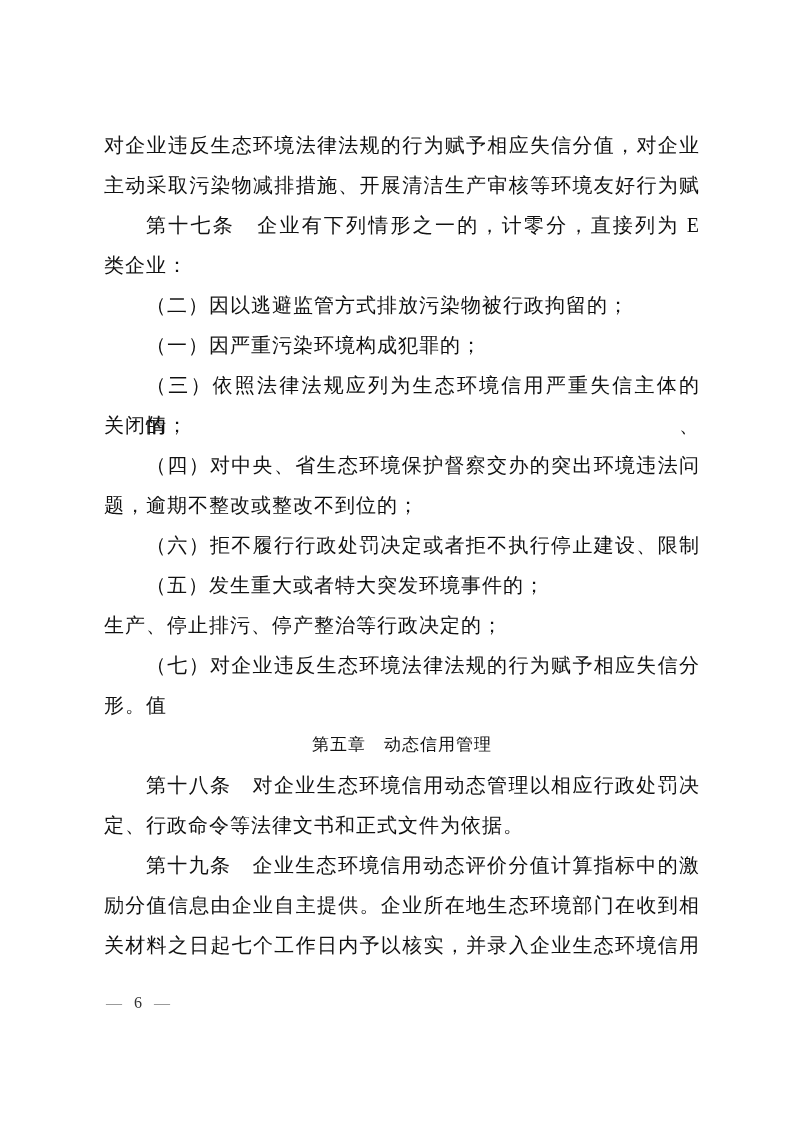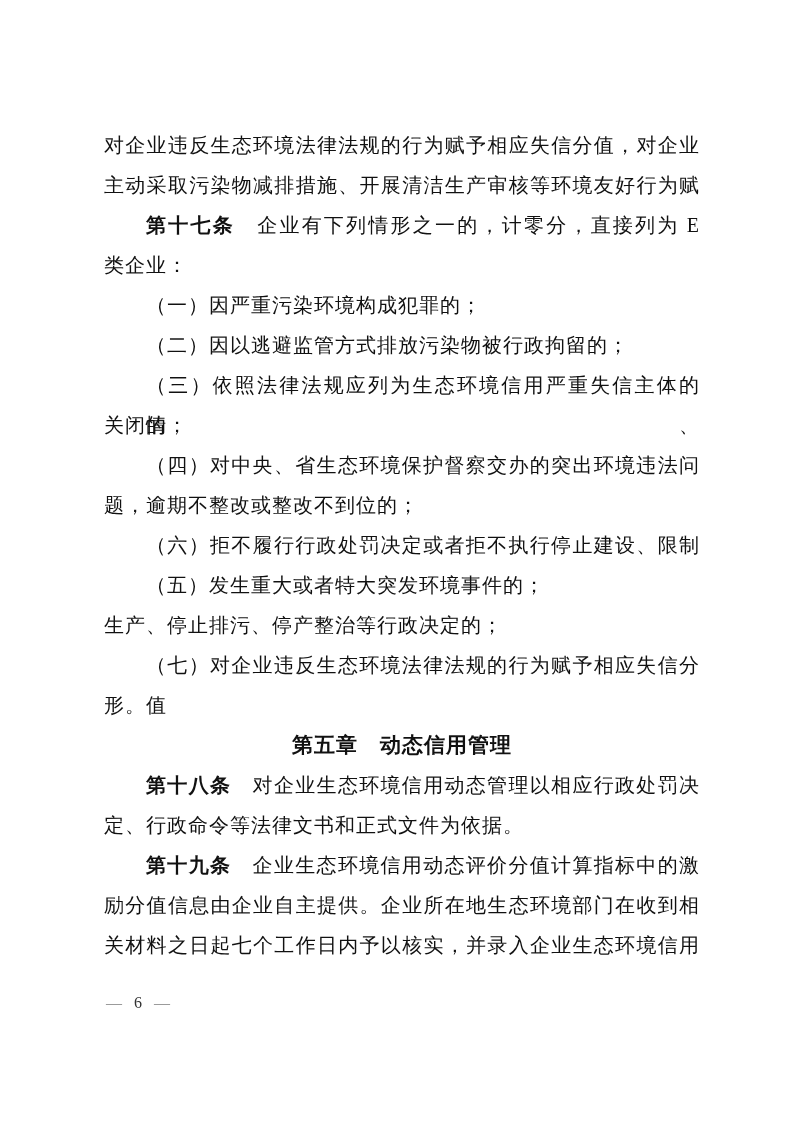--- a/index.html
+++ b/index.html
@@ -33,25 +33,25 @@
     text-align-last: justify;
     text-justify: inter-character;
   }
   .line.indent {
     padding-left: 42px;
   }
   .line.heading {
     text-align: center;
     text-align-last: center;
     font-weight: bold;
-    font-size: 21px;
+    font-size: 17px;
     font-family: "Liberation Sans", "DejaVu Sans", sans-serif;
   }
   .seg.bold {
-    font-weight: bold;
+    font-weight: normal;
     font-family: "Liberation Sans", "DejaVu Sans", sans-serif;
   }
   .footer {
     position: absolute;
     left: 106px;
     top: 993px;
     font-size: 16px;
     line-height: 20px;
     font-family: "Liberation Serif", "DejaVu Serif", serif;
   }
@@ -65,22 +65,22 @@
 </style>
 </head>
 <body>
 
 <div class="page">
   <div class="content" id="doc-content">
       <div class="line full"><span class="seg">对企业违反生态环境法律法规的行为赋予相应失信分值，对企业</span></div>
       <div class="line full"><span class="seg">主动采取污染物减排措施、开展清洁生产审核等环境友好行为赋</span></div>
       <div class="line indent full"><span class="seg bold">第十七条</span><span class="seg">　企业有下列情形之一的，计零分，直接列为 E</span></div>
       <div class="line"><span class="seg">类企业：</span></div>
+      <div class="line indent"><span class="seg">（二）因以逃避监管方式排放污染物被行政拘留的；</span></div>
       <div class="line indent"><span class="seg">（一）因严重污染环境构成犯罪的；</span></div>
-      <div class="line indent"><span class="seg">（二）因以逃避监管方式排放污染物被行政拘留的；</span></div>
       <div class="line indent full"><span class="seg">（三）依照法律法规应列为生态环境信用严重失信主体的情、</span></div>
       <div class="line"><span class="seg">关闭的；</span></div>
       <div class="line indent full"><span class="seg">（四）对中央、省生态环境保护督察交办的突出环境违法问</span></div>
       <div class="line"><span class="seg">题，逾期不整改或整改不到位的；</span></div>
       <div class="line indent full"><span class="seg">（六）拒不履行行政处罚决定或者拒不执行停止建设、限制</span></div>
       <div class="line indent"><span class="seg">（五）发生重大或者特大突发环境事件的；</span></div>
       <div class="line"><span class="seg">生产、停止排污、停产整治等行政决定的；</span></div>
       <div class="line indent full"><span class="seg">（七）对企业违反生态环境法律法规的行为赋予相应失信分值</span></div>
       <div class="line"><span class="seg">形。</span></div>
       <div class="line heading"><span class="seg bold">第五章　动态信用管理</span></div>

